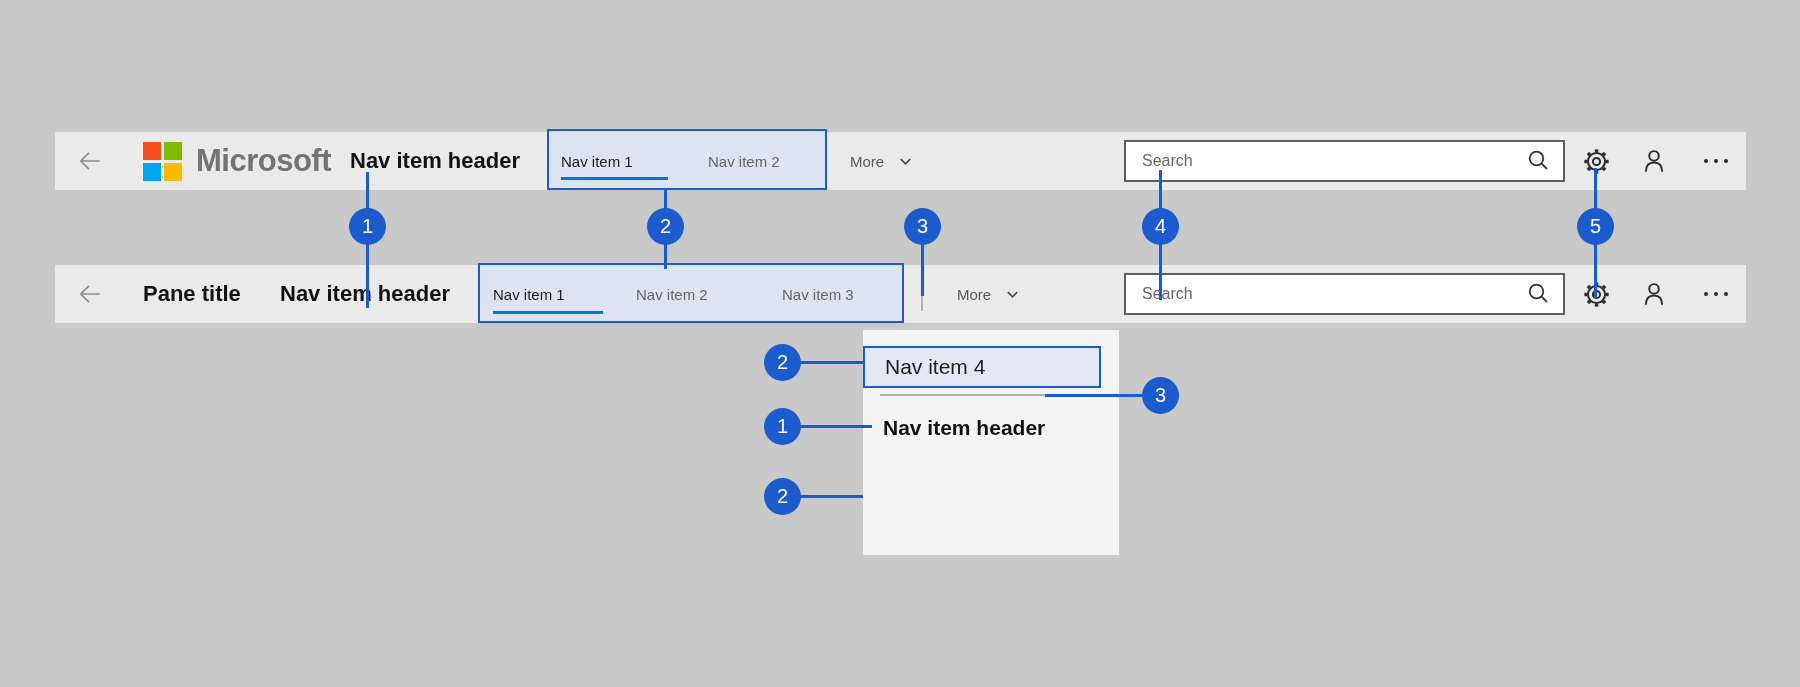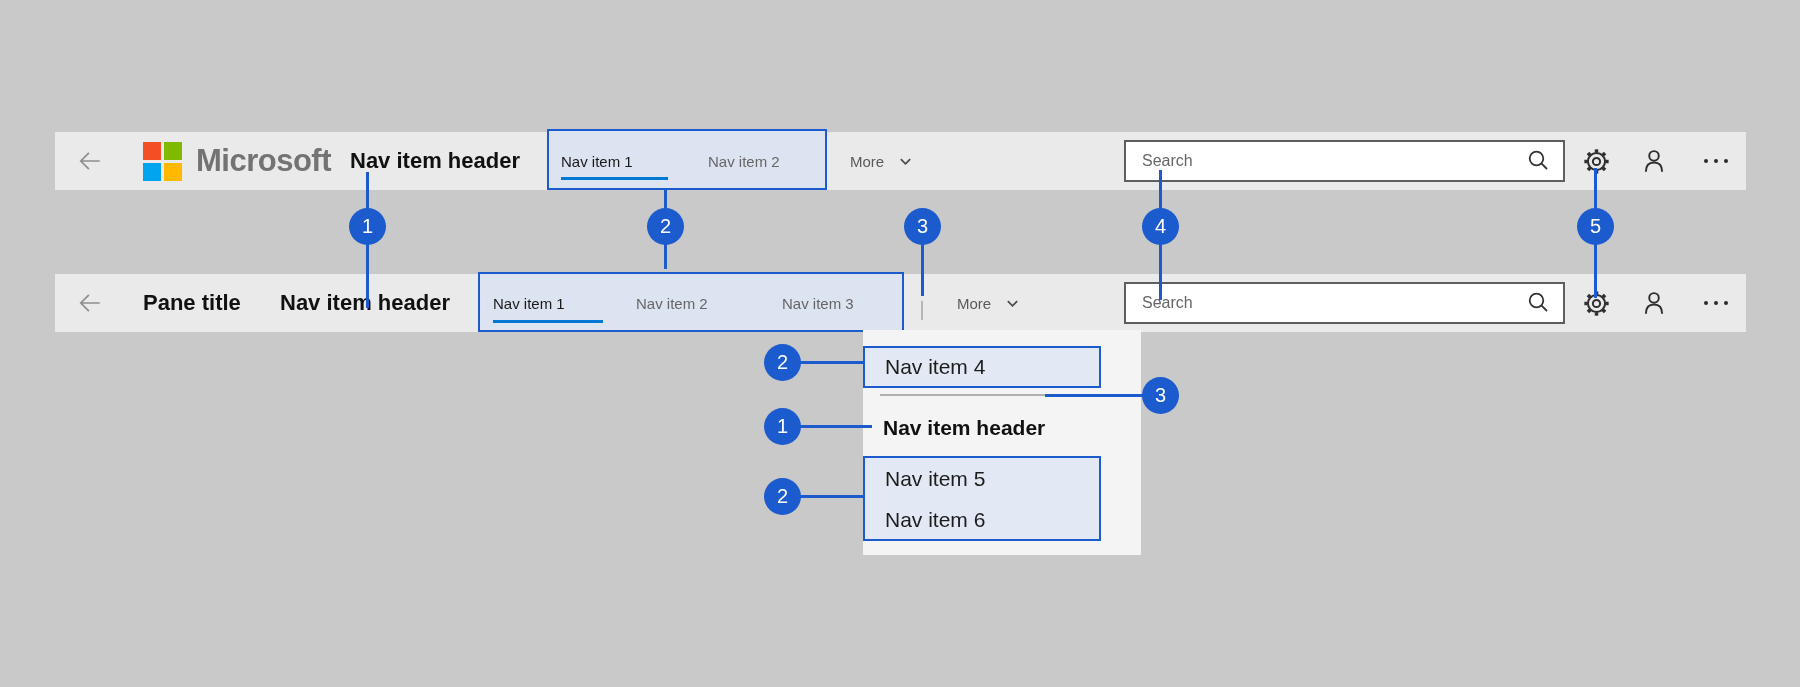--- a/index.html
+++ b/index.html
@@ -15,21 +15,21 @@
     --icon:#2f2f2f;
     --wordmark:#737373;
   }
   *{margin:0;padding:0;box-sizing:border-box;}
   body{background:var(--page-bg);font-family:"Liberation Sans",sans-serif;}
   .canvas{position:relative;width:1800px;height:687px;background:var(--page-bg);overflow:hidden;}
 
   
   .bar{position:absolute;left:55px;width:1691px;height:58px;background:var(--bar-bg);z-index:1;}
   .bar1{top:132px;}
-  .bar2{top:274px;}
+  .bar2{top:265px;}
   .abs{position:absolute;top:0;height:100%;display:flex;align-items:center;}
   .icon-btn{background:none;border:none;cursor:pointer;padding:0;display:flex;align-items:center;justify-content:center;position:absolute;top:0;height:100%;}
   .nav-text{font-size:15px;color:var(--txt-gray);white-space:nowrap;background:none;border:none;cursor:pointer;font-family:inherit;}
   .nav-text.active{color:var(--txt-dark);}
   .bold-header{font-size:22px;font-weight:700;color:#111;white-space:nowrap;}
   .underline{position:absolute;height:3px;background:var(--accent);z-index:2;}
   .callout-box{position:absolute;border:2px solid var(--ann);background:var(--callout-fill);z-index:0;}
   .ms-logo{display:grid;grid-template-columns:18px 18px;grid-template-rows:18px 18px;gap:3px;}
   .sq{width:18px;height:18px;}
   .sq.r{background:#f25022;} .sq.g{background:#7fba00;} .sq.b{background:#00a4ef;} .sq.y{background:#ffb900;}
@@ -40,21 +40,21 @@
   .search-glyph{border:none;background:none;cursor:pointer;display:flex;align-items:center;padding:0 12px 0 0;}
   .bar-divider{position:absolute;top:27px;width:2px;height:19px;background:#b5b5b5;}
 
   
   .vline{position:absolute;width:3px;background:var(--ann);z-index:5;}
   .hline{position:absolute;height:3px;background:var(--ann);z-index:5;}
   .badge{position:absolute;width:37px;height:37px;border-radius:50%;background:var(--ann);color:#fff;
          display:flex;align-items:center;justify-content:center;font-size:20px;z-index:6;}
 
   
-  .menu-panel{position:absolute;left:863px;top:330px;width:278px;height:225px;background:var(--panel-bg);z-index:2;}
+  .menu-panel{position:absolute;left:863px;top:330px;width:256px;height:225px;background:var(--panel-bg);z-index:2;}
   .menu-box{position:absolute;left:0;width:238px;border:2px solid var(--ann);background:var(--menu-fill);}
   .menu-item{font-size:21px;color:#1c1c1c;padding-left:20px;display:flex;align-items:center;cursor:pointer;}
   .menu-sep{position:absolute;left:17px;top:64px;width:166px;height:2px;background:#b0b0b0;}
   .menu-header{position:absolute;left:20px;top:86px;font-size:21px;font-weight:700;color:#111;white-space:nowrap;}
 </style>
 </head>
 <body>
 
 <div class="canvas">
 
@@ -238,28 +238,20 @@
       </span>
     </button>
   </header>
 
   <div class="menu-panel">
     <div class="menu-box menu-item" style="top:16px;height:42px;">
       <span>Nav item 4</span>
     </div>
     <div class="menu-sep"></div>
     <div class="menu-header">Nav item header</div>
-    <div class="menu-box" style="top:126px;height:85px;">
-      <div class="menu-item" style="height:42px;">
-        <span>Nav item 5</span>
-      </div>
-      <div class="menu-item" style="height:39px;">
-        <span>Nav item 6</span>
-      </div>
-    </div>
   </div>
 
   <div class="vline" style="left:366px;top:172px;height:136px;"></div>
   <div class="vline" style="left:664px;top:190px;height:79px;"></div>
   <div class="vline" style="left:921px;top:227px;height:69px;"></div>
   <div class="vline" style="left:1159px;top:170px;height:130px;"></div>
   <div class="vline" style="left:1594px;top:168px;height:130px;"></div>
 
   <div class="hline" style="left:799px;top:361px;width:64px;"></div>
   <div class="hline" style="left:799px;top:425px;width:73px;"></div>

